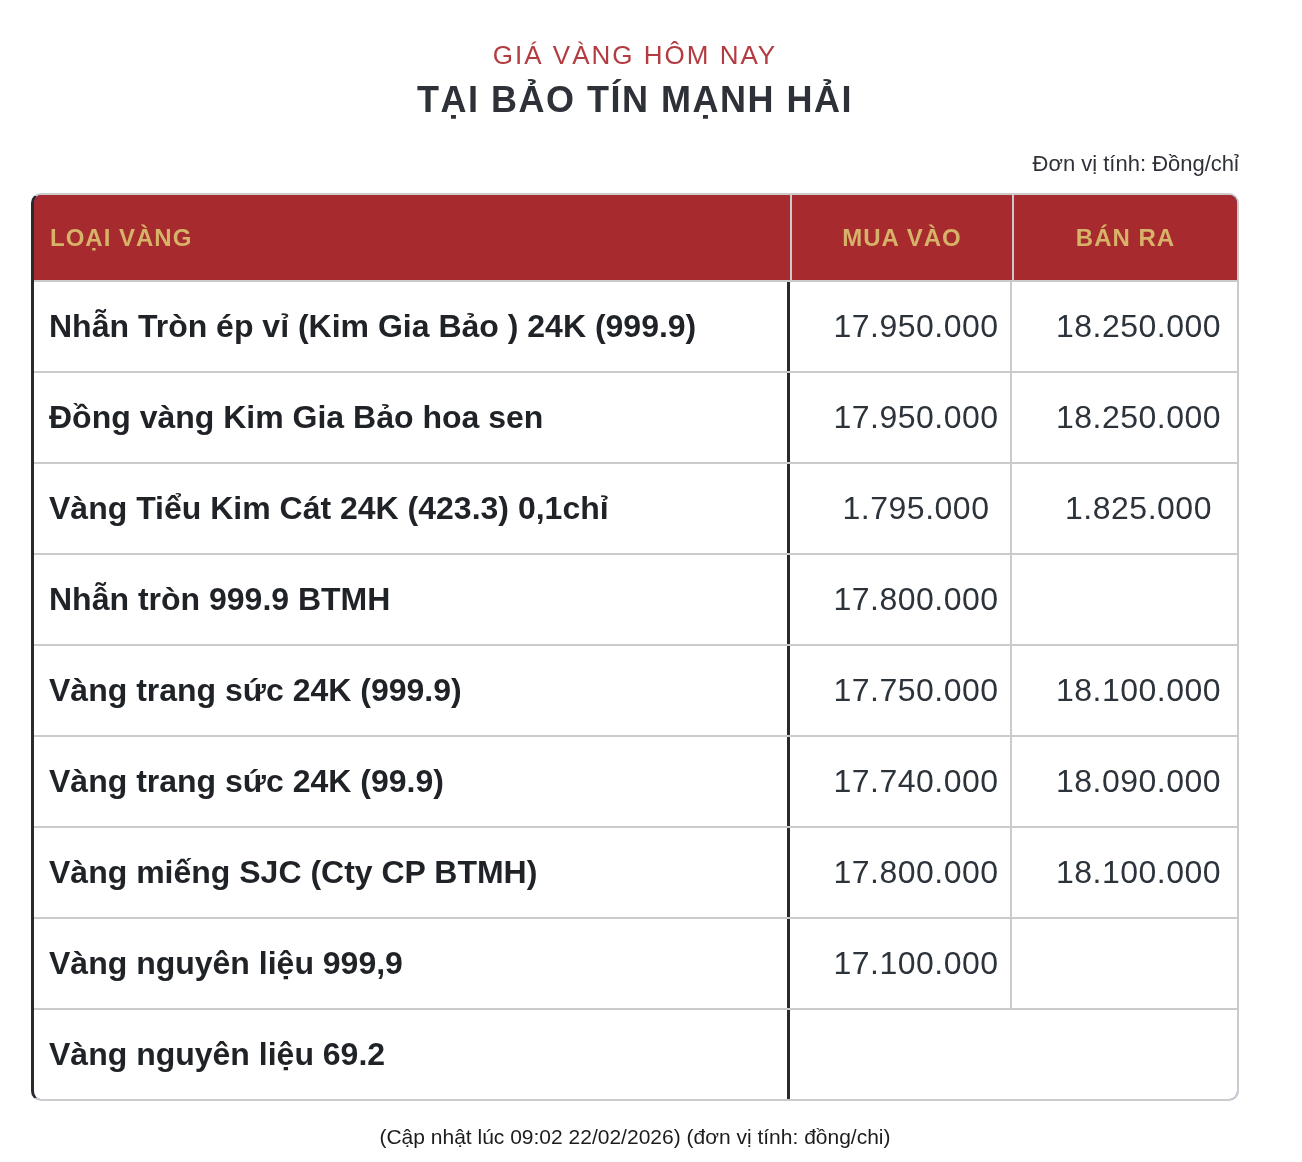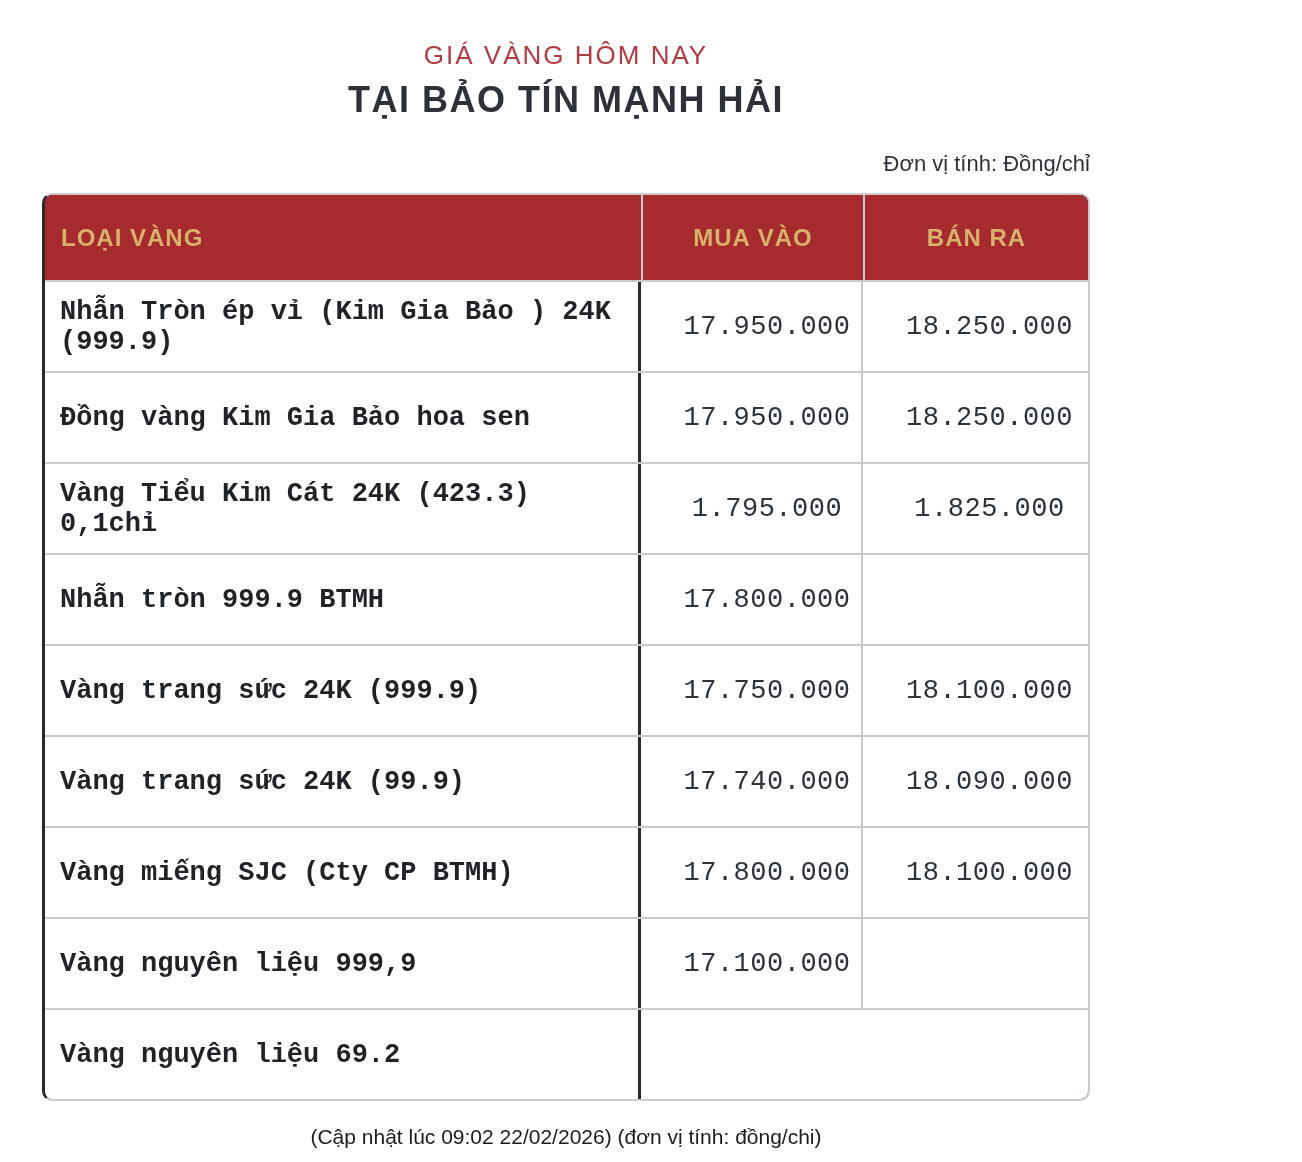--- a/index.html
+++ b/index.html
@@ -12,22 +12,22 @@
   }
   * { box-sizing: border-box; }
   html, body {
     margin: 0; padding: 0;
     width: 1302px; height: 1162px;
     background: #ffffff;
     overflow: hidden;
     font-family: "Liberation Sans", sans-serif;
   }
   .wrap {
-    width: 1048px;
-    margin-left: 42px;
+    width: 1208px;
+    margin-left: 31px;
     position: relative;
   }
   .title-small {
     margin-top: 40px;
     text-align: center;
     color: var(--title-red);
     font-size: 26px;
     font-weight: 500;
     letter-spacing: 2px;
   }
@@ -73,22 +73,21 @@
     border-left: 2px solid var(--border-light);
   }
   .tr {
     border-top: 2px solid var(--border-light);
     height: 91px;
     background: #fff;
   }
   .td {
     display: flex;
     align-items: center;
-    font-size: 27px;
-    font-family: Liberation Mono, monospace;
+    font-size: 32px;
   }
   .td-label {
     padding-left: 15px;
     padding-right: 10px;
     font-weight: 600;
     color: #1f2226;
     border-right: 3px solid var(--border-dark);
   }
   .td-buy {
     justify-content: center;

